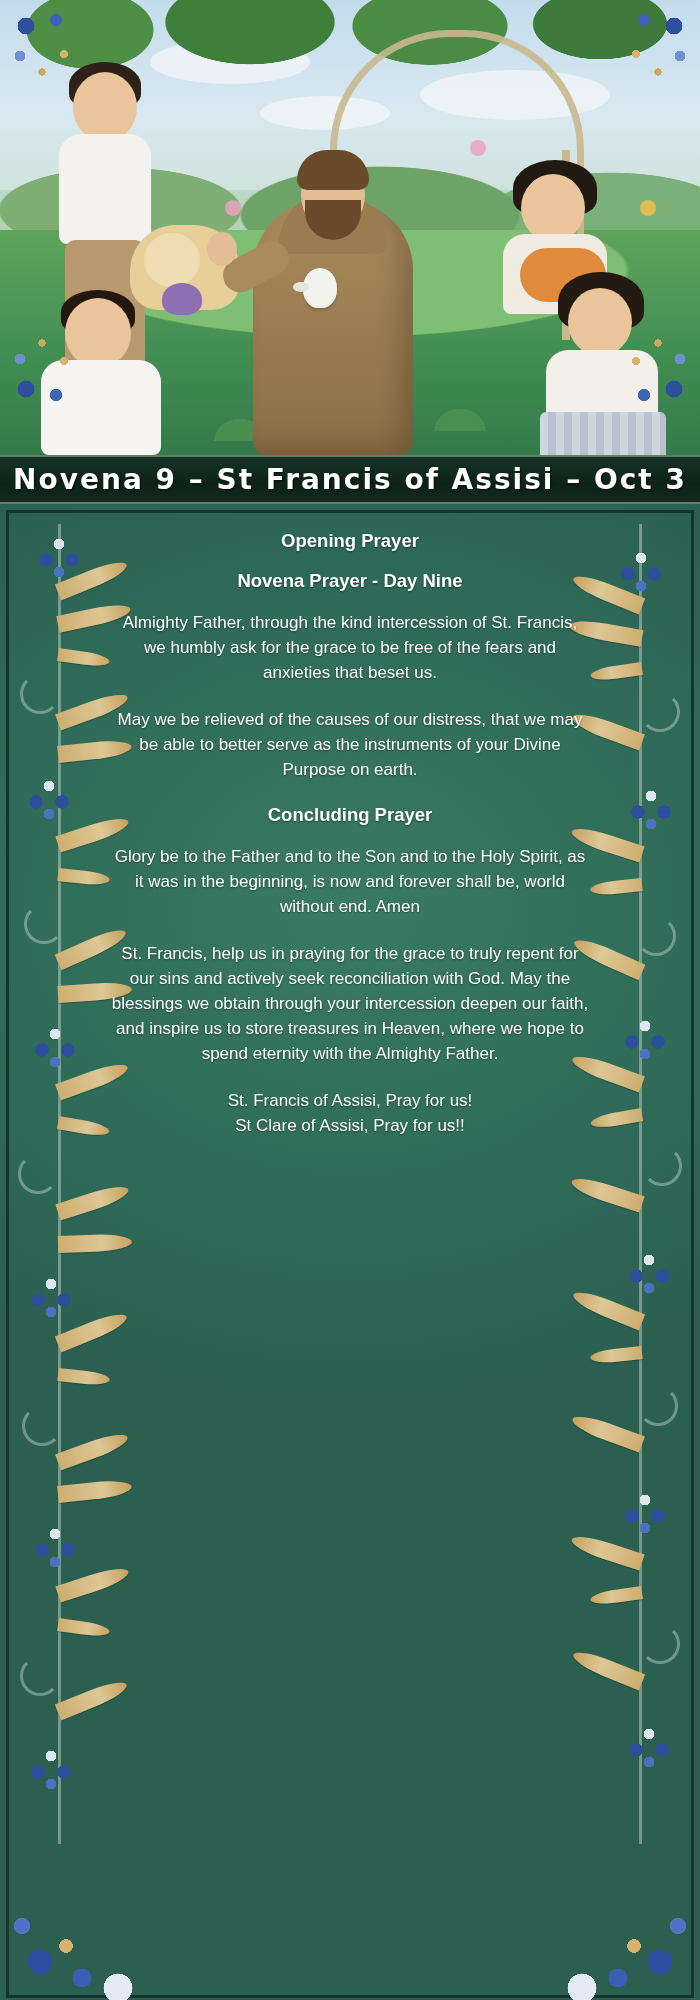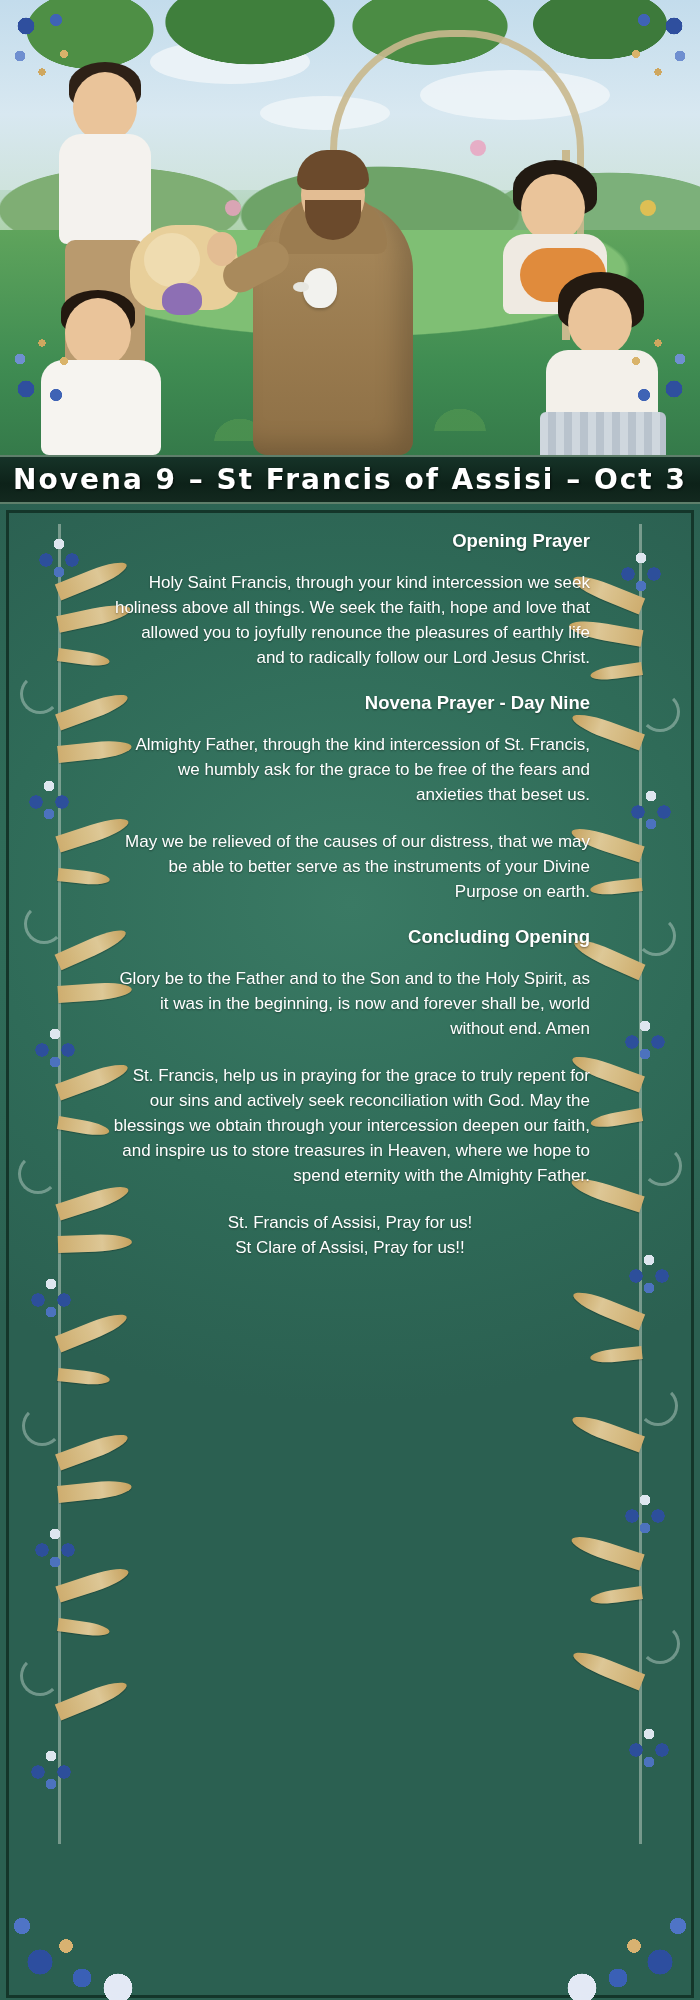--- a/index.html
+++ b/index.html
@@ -341,21 +341,21 @@
     font-weight: bold;
     margin: 0 0 18px 0;
     text-shadow: 0 1px 2px rgba(0,0,0,.45);
   }
   .para {
     font-size: 17px;
     line-height: 25px;
     margin: 0 0 22px 0;
     text-shadow: 0 1px 2px rgba(0,0,0,.4);
   }
-  .block { margin-bottom: 8px; text-align: right; }
+  .block { margin-bottom: 8px; }
   .invocations {
     font-size: 17px;
     line-height: 25px;
     margin: 10px 0 20px 0;
     text-shadow: 0 1px 2px rgba(0,0,0,.4);
   }
 
   
   .site {
     position: absolute;
@@ -518,31 +518,30 @@
       <div class="leaf small" style="left:56px;top:1062px;transform:rotate(8deg);"></div>
       <div class="swirl" style="left:18px;top:1100px;"></div>
       <div class="leaf" style="left:56px;top:1150px;transform:rotate(-22deg);"></div>
       <div class="blue-flower" style="left:26px;top:1200px;"></div>
     </div>
 
     <div class="content">
 
       <div class="block">
         <div class="section-head">Opening Prayer</div>
-        <div class="para">Holy Saint Francis, through your kind intercession we seek holiness above all things. We seek the faith, hope and love that allowed you to joyfully renounce the pleasures of earthly life and to radically follow our Lord Jesus Christ.</div>
       </div>
 
       <div class="block">
         <div class="section-head">Novena Prayer - Day Nine</div>
         <div class="para">Almighty Father, through the kind intercession of St. Francis, we humbly ask for the grace to be free of the fears and anxieties that beset us.</div>
         <div class="para">May we be relieved of the causes of our distress, that we may be able to better serve as the instruments of your Divine Purpose on earth.</div>
       </div>
 
       <div class="block">
-        <div class="section-head">Concluding Opening</div>
+        <div class="section-head">Concluding Prayer</div>
         <div class="para">Glory be to the Father and to the Son and to the Holy Spirit, as it was in the beginning, is now and forever shall be, world without end. Amen</div>
         <div class="para">St. Francis, help us in praying for the grace to truly repent for our sins and actively seek reconciliation with God. May the blessings we obtain through your intercession deepen our faith, and inspire us to store treasures in Heaven, where we hope to spend eternity with the Almighty Father.</div>
       </div>
 
       <div class="invocations" style="white-space:pre-line;">St. Francis of Assisi, Pray for us!
 St Clare of Assisi, Pray for us!!</div>
     </div>
 
 
     <div class="panel-corner pc-left"></div>

